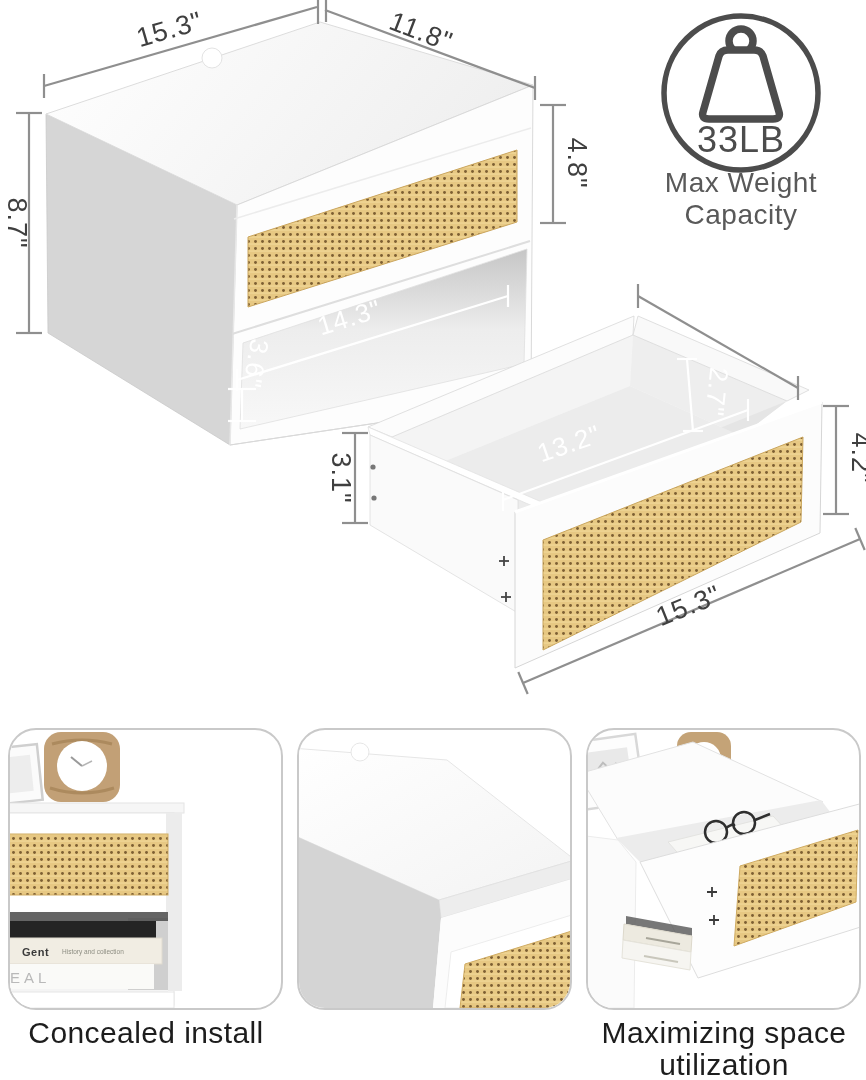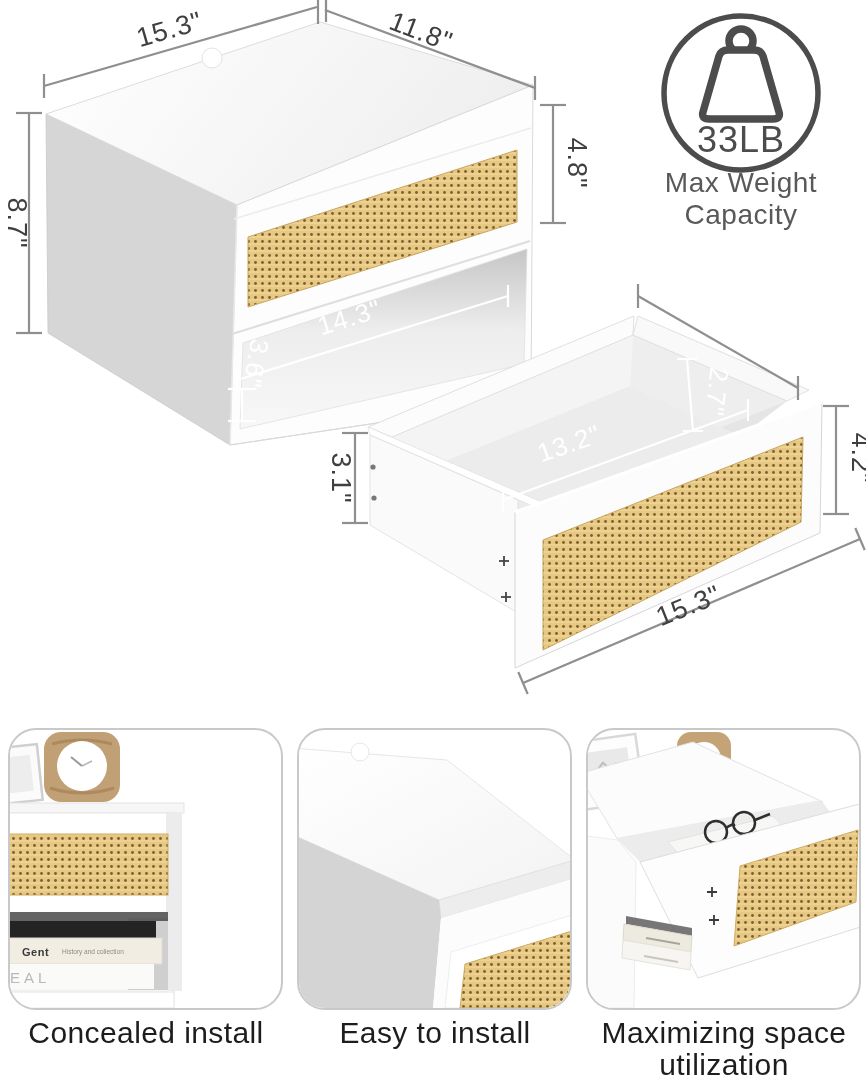--- a/index.html
+++ b/index.html
@@ -256,16 +256,15 @@
         <polygon points="38,186 104,198 104,206 38,194" fill="#555555" opacity="0.8"></polygon>
         <polygon points="36,194 104,206 103,222 35,210" fill="#edeae0" stroke="#ddd9cc"></polygon>
         <polygon points="35,210 103,222 102,240 34,228" fill="#f6f5f1" stroke="#e5e3da"></polygon>
         <line x1="58" y1="208" x2="92" y2="214" stroke="#a8a69a" stroke-width="2"></line>
         <line x1="56" y1="226" x2="90" y2="232" stroke="#c9c7bc" stroke-width="2"></line>
       </g>
     </svg>
   </div>
 
   <div class="feature-caption" style="left:2px;">Concealed install</div>
-  <div class="feature-caption" style="left:291px;">Easy to install</div>
   <div class="feature-caption" style="left:580px;">Maximizing space utilization</div>
 
 </div>
 
 </body></html>

